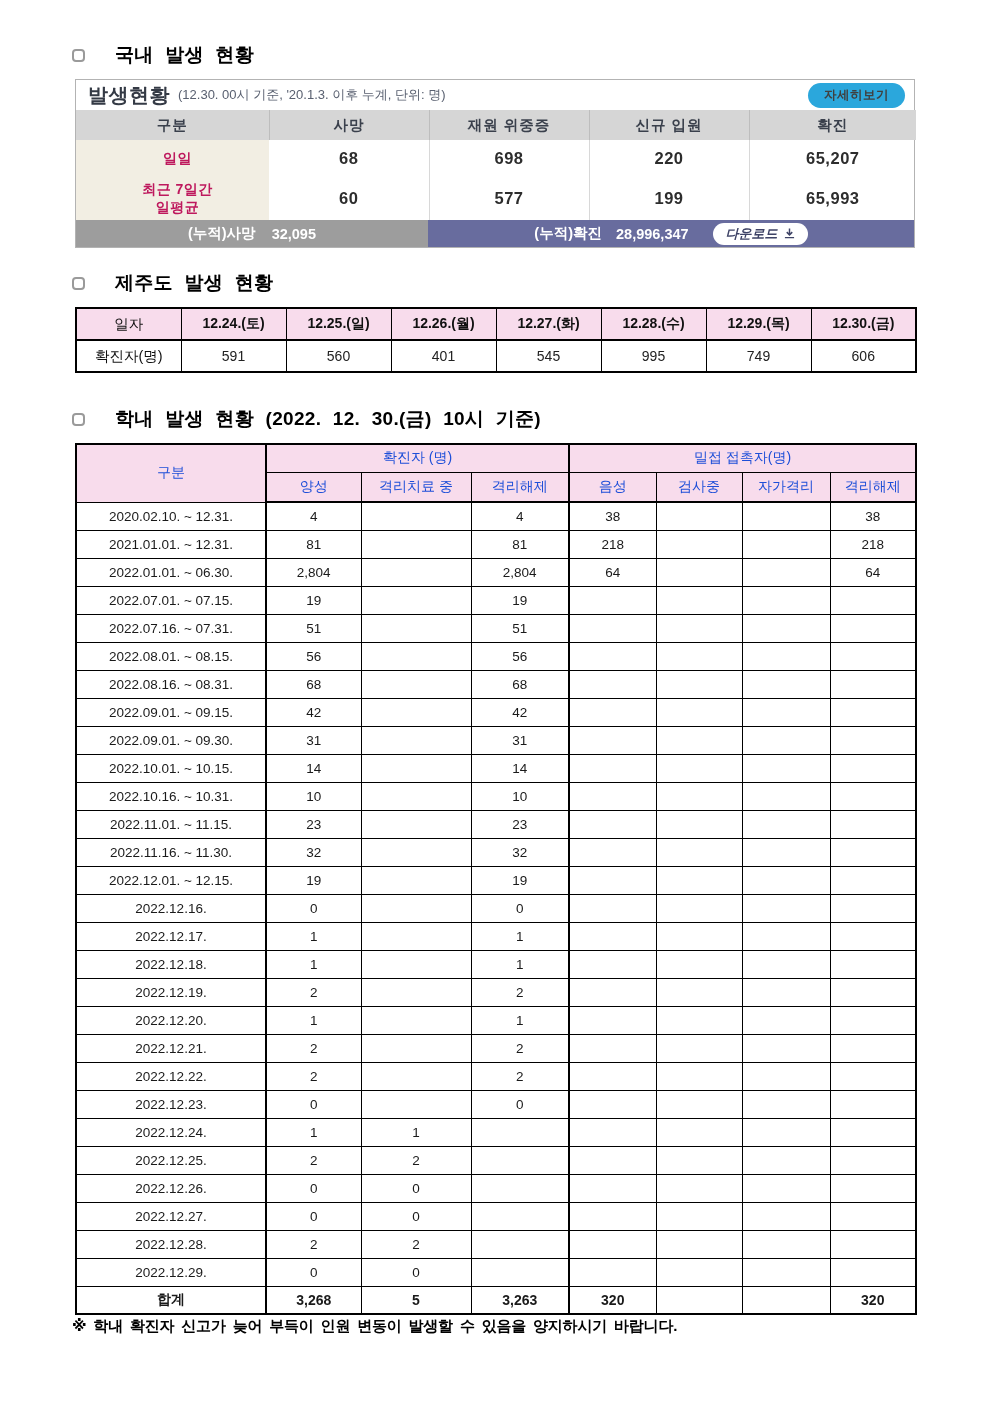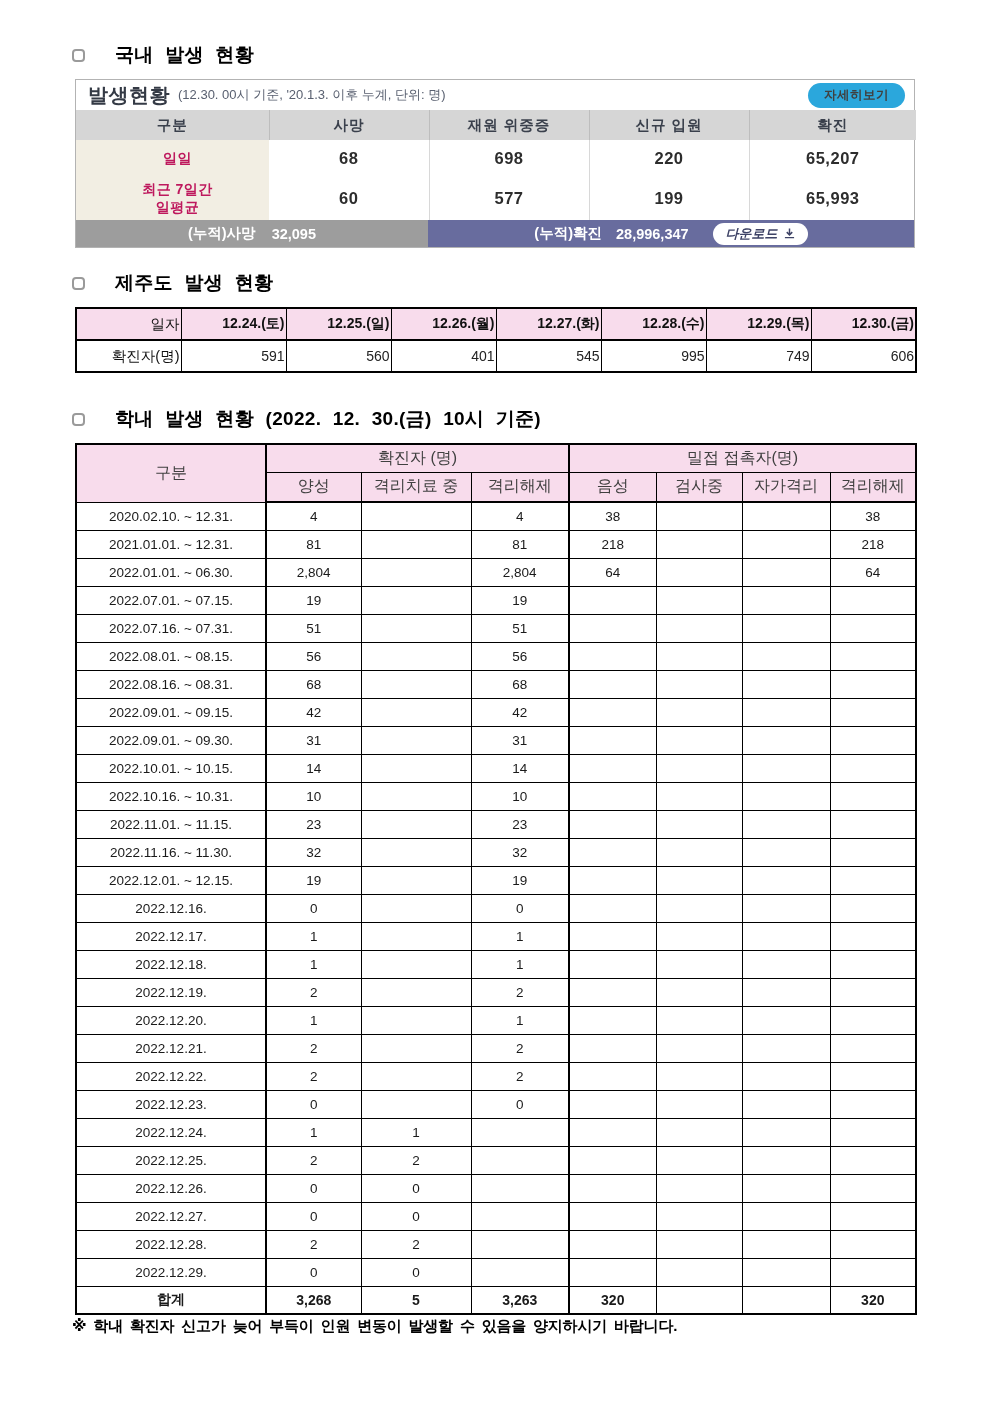--- a/index.html
+++ b/index.html
@@ -62,33 +62,33 @@
     margin-left:10px; background:#fff; color:#3e4366; border:none; cursor:pointer;
     border-radius:12px; height:22px; padding:0 13px; font-weight:bold; font-size:13px;
     display:flex; align-items:center; gap:6px; font-family:inherit;font-style:italic;
   }
 
   
   .jeju-table {
     width:840px; border-collapse:collapse; table-layout:fixed;
     border:2px solid #000; margin:0 0 33px 3px;
   }
-  .jeju-table th, .jeju-table td { border:1px solid #000; height:32px; text-align:right; }
+  .jeju-table th, .jeju-table td { border:1px solid #000; height:32px; text-align:center; }
   .jeju-table thead th { background:#f8dcec; font-size:14px; font-weight:bold; border-bottom:2px solid #000; }
   .jeju-table thead th.plain { font-weight:normal; font-size:14.5px; }
   .jeju-table tbody th { font-weight:normal; font-size:14.5px; }
   .jeju-table tbody td { font-size:14px; color:#222; }
 
   
   .campus-table {
     width:840px; border-collapse:collapse; table-layout:fixed;
     border:2px solid #000; margin:2px 0 2px 3px;
   }
   .campus-table th, .campus-table td { border:1px solid #000; font-weight:normal; }
-  .campus-table thead th { background:#f8dcec; font-size:16px; height:28px; color:#404040; }
+  .campus-table thead th { background:#f8dcec; font-size:14px; height:28px; color:#1d4ed8; }
   .campus-table thead tr.subhead th { border-bottom:2px solid #000; height:30px; }
   .campus-table tbody th, .campus-table tbody td {
     font-size:13.5px; height:28px; text-align:center; color:#1a1a1a; background:#fff;
   }
   .bl2 { border-left-width:2px !important; }
   .campus-table tbody tr.total th, .campus-table tbody tr.total td { font-weight:bold; font-size:14px; }
 
   .footnote {
     margin:2px 0 0 0; font-size:15px; font-weight:bold; color:#000;
     letter-spacing:-0.2px; word-spacing:3px;

